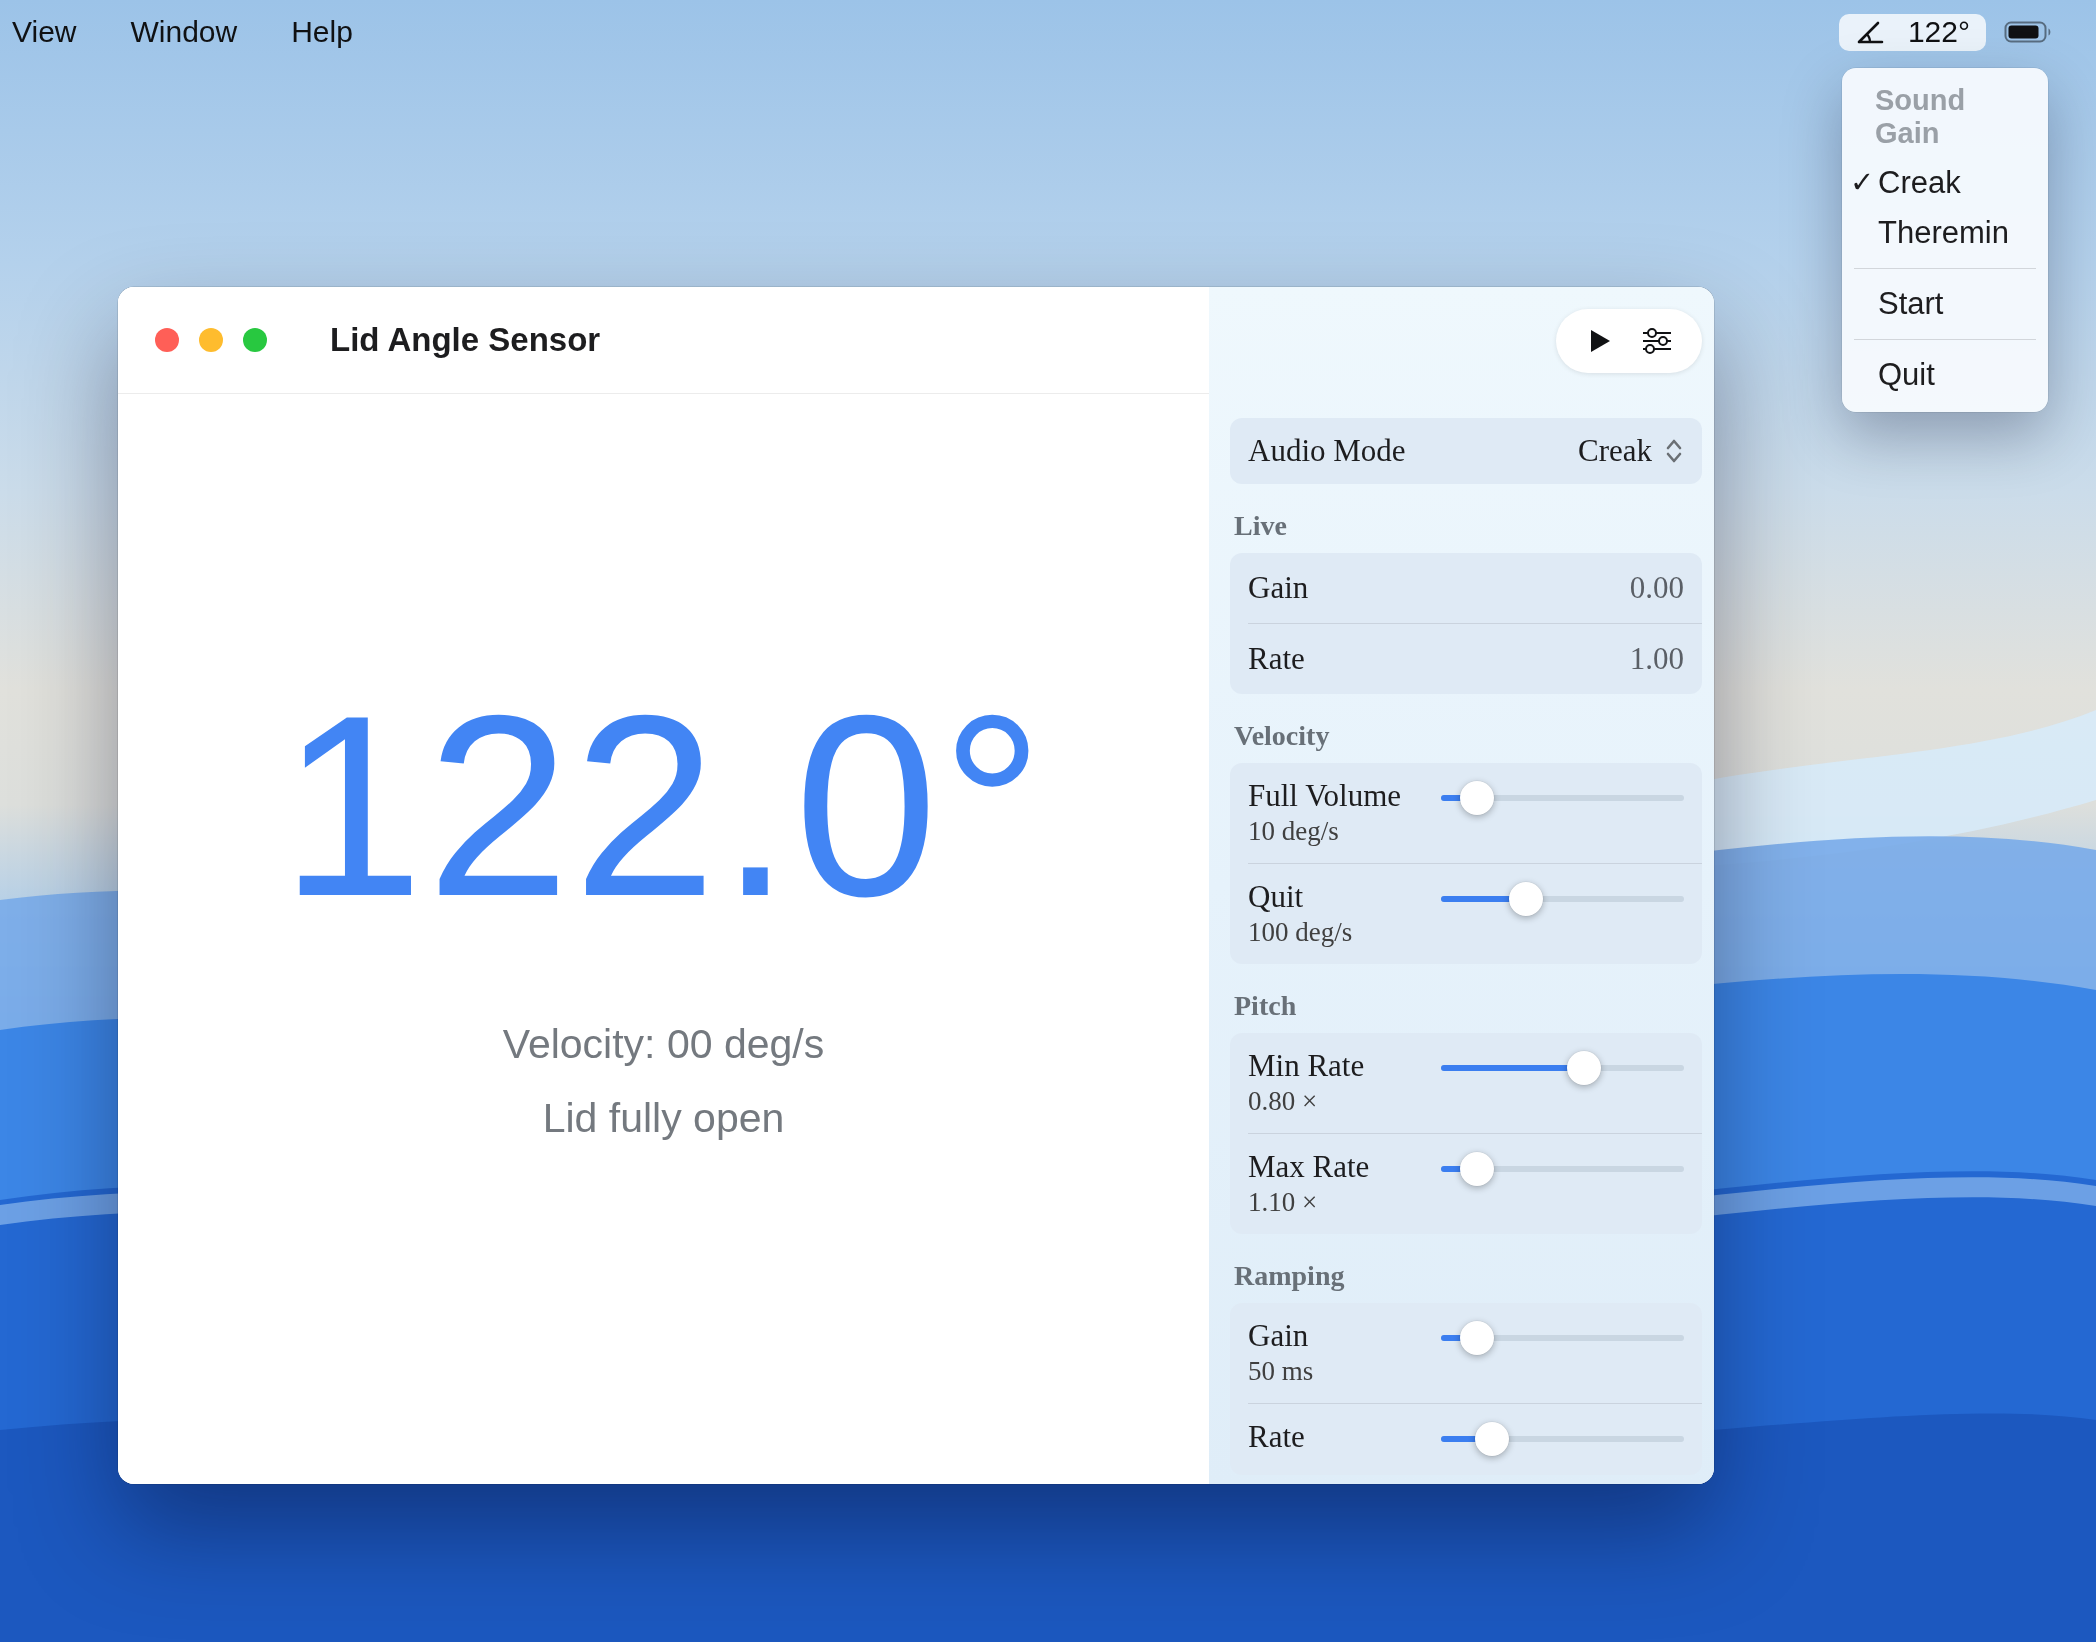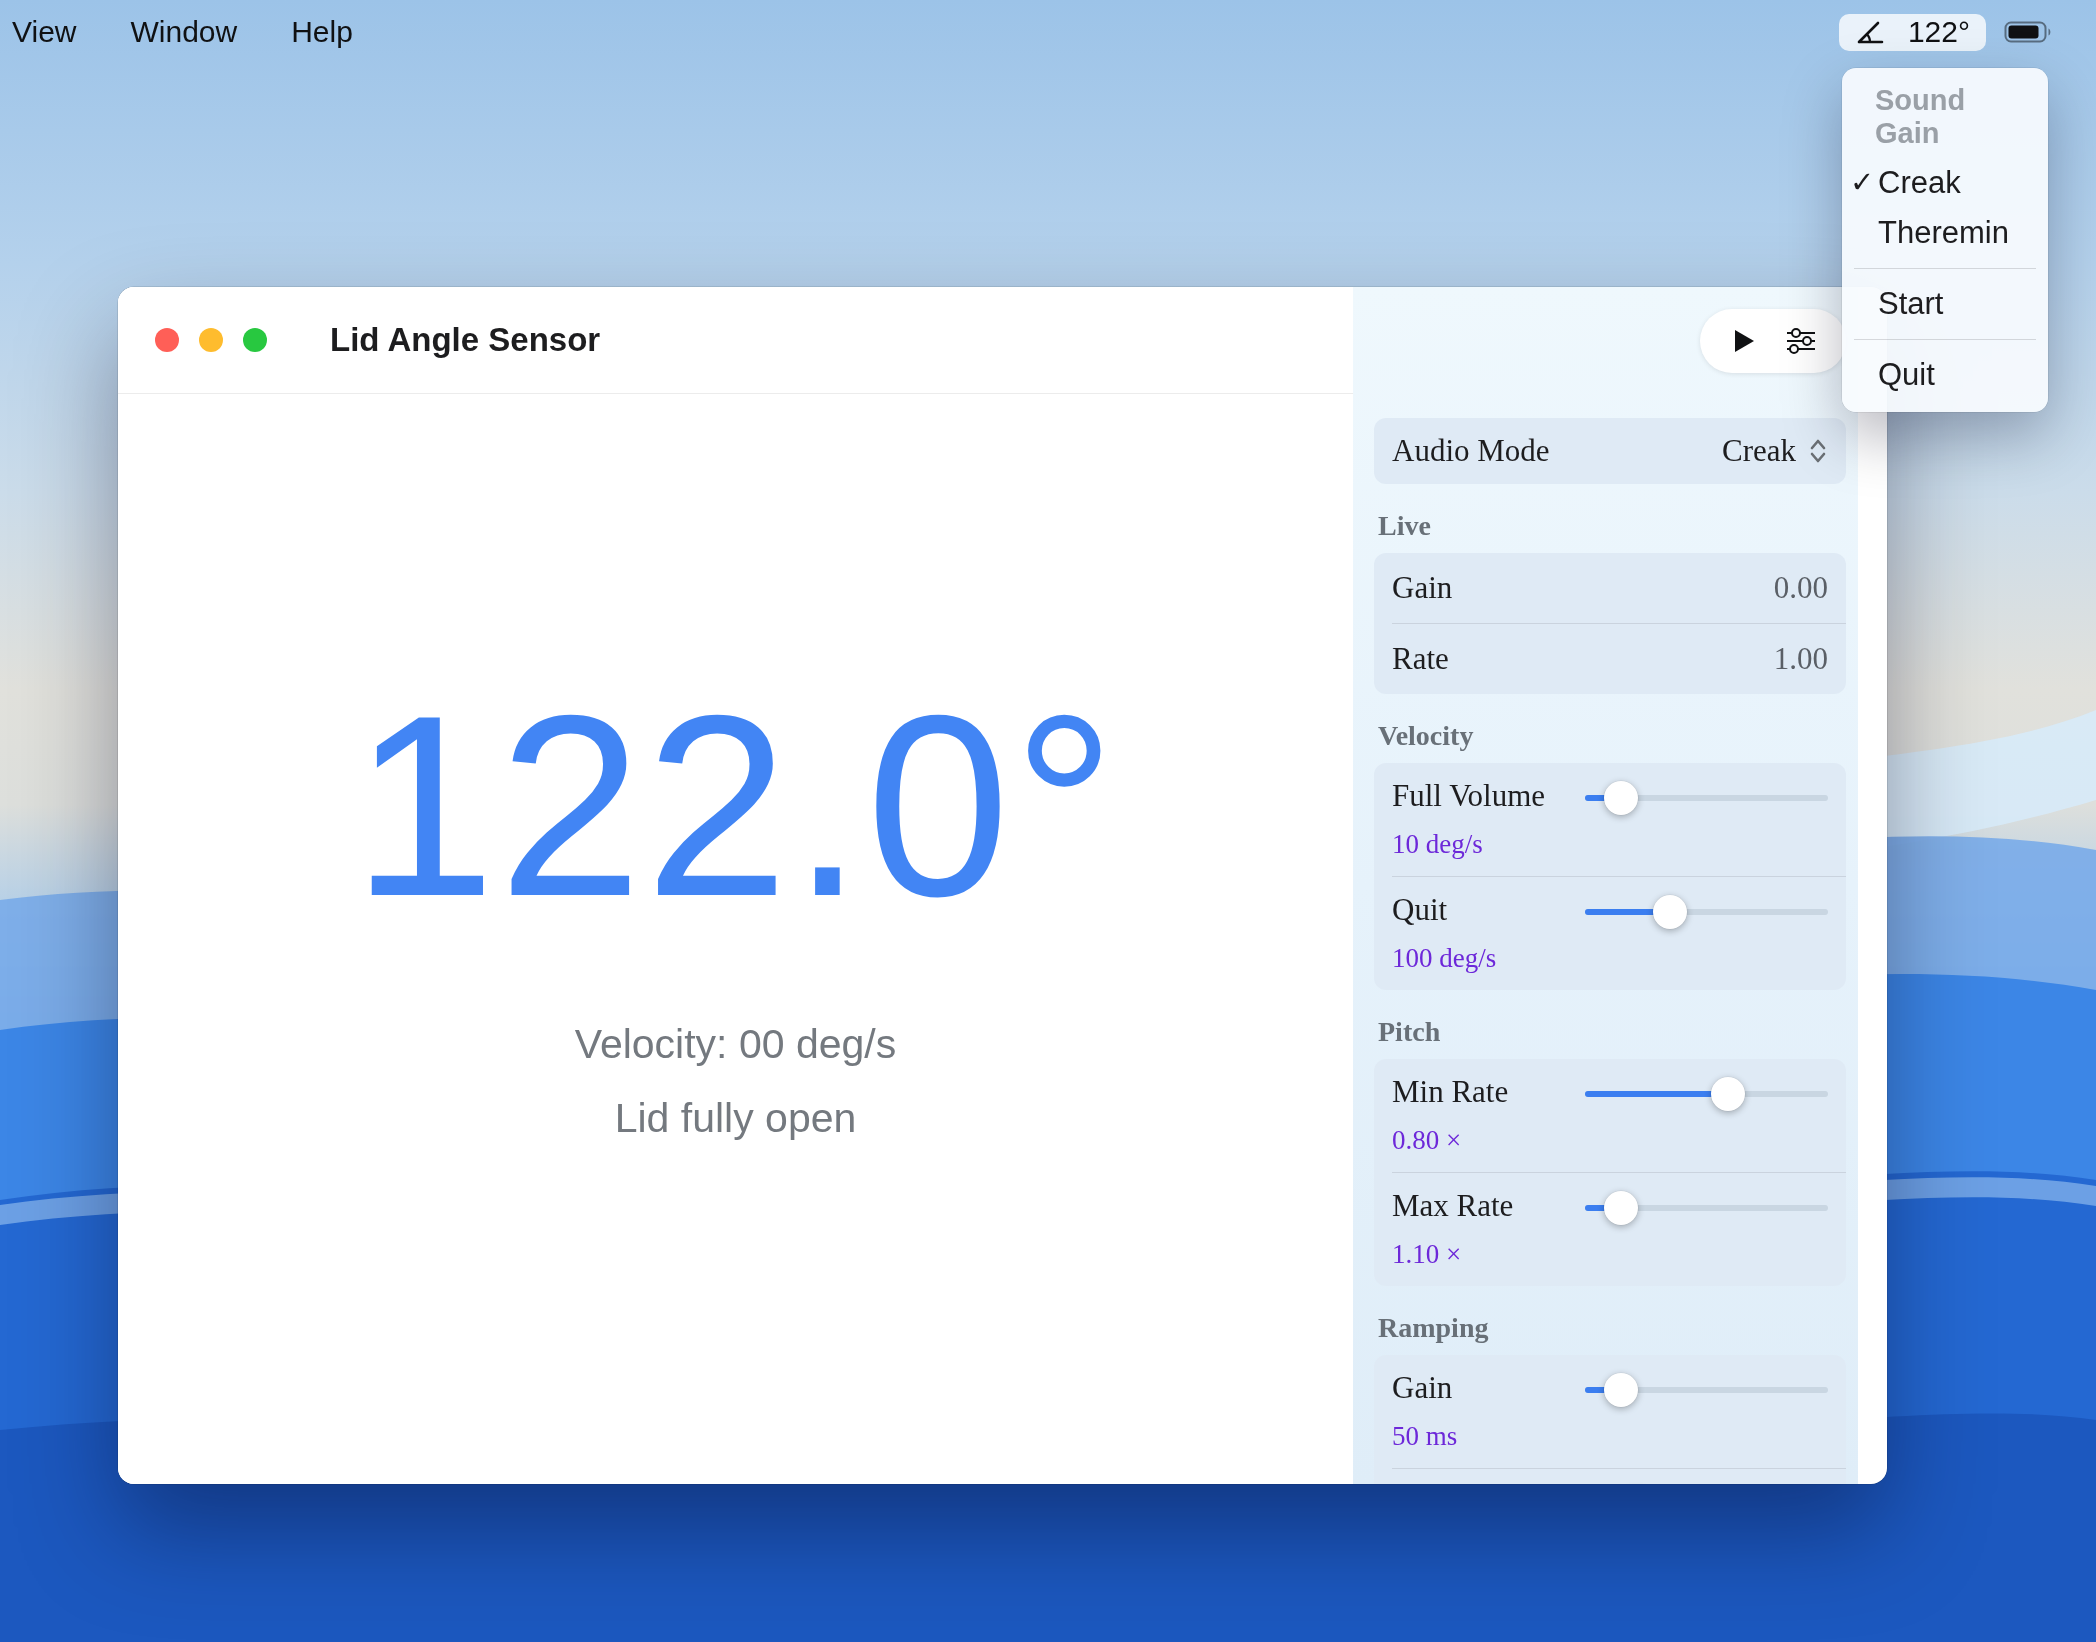--- a/index.html
+++ b/index.html
@@ -42,21 +42,21 @@
     box-shadow:0 24px 60px rgba(0,0,30,0.28), 0 0 0 0.5px rgba(0,0,0,0.12);
     padding:12px 0 12px; font-size:31px;
   }
   .tm-header { color:#9aa0a7; font-weight:700; font-size:29px; padding:4px 16px 8px 33px; }
   .tm-item { position:relative; padding:7px 16px 7px 36px; color:#1d1d1f; }
   .tm-item .check { position:absolute; left:8px; top:7px; font-size:29px; }
   .tm-sep { height:1px; background:rgba(60,60,67,0.18); margin:10px 12px; }
 
   
   .window {
-    position:absolute; left:118px; top:287px; width:1769px; height:1197px; z-index:2;
+    position:absolute; left:118px; top:287px; width:1596px; height:1197px; z-index:2;
     border-radius:16px; overflow:hidden; display:flex;
     background:#ffffff;
     box-shadow:0 46px 100px rgba(0,0,30,0.38), 0 0 0 0.5px rgba(0,0,0,0.18);
   }
   .main { width:1235px; display:flex; flex-direction:column; background:#fff; }
   .titlebar {
     height:107px; flex:0 0 107px; display:flex; align-items:center;
     padding-left:37px; border-bottom:1px solid #ececec; background:#fff;
   }
   .lights { display:flex; gap:20px; }
@@ -100,21 +100,21 @@
   .card { background:#dfeaf5; border-radius:12px; }
   .kv {
     height:70px; display:flex; align-items:center; justify-content:space-between;
     padding:0 18px; font-size:31px;
   }
   .kv .v { color:#5a5f66; }
   .rule { height:1px; background:rgba(60,60,67,0.13); margin-left:18px; }
 
   .srow { display:flex; justify-content:space-between; padding:15px 18px 16px; }
   .stext .lbl { font-size:31px; color:#1d1d1f; }
-  .stext .sub { margin-top:15px; font-size:27px; color:#6d28d9; }
+  .stext .sub { margin-top:2px; font-size:27px; color:#404040; }
   .slider { position:relative; width:243px; height:40px; margin-top:0px; flex:0 0 243px; }
   .track { position:absolute; left:0; right:0; top:50%; height:6px; transform:translateY(-50%); background:#c9d6e2; border-radius:3px; }
   .fill  { position:absolute; left:0; top:50%; height:6px; transform:translateY(-50%); background:#3b7ef0; border-radius:3px; }
   .thumb {
     position:absolute; top:50%; width:34px; height:34px; border-radius:50%;
     background:#fff; transform:translate(-50%,-50%);
     box-shadow:0 2px 7px rgba(0,0,0,0.28), 0 0 0 0.5px rgba(0,0,0,0.06);
   }
 </style>
 </head>

